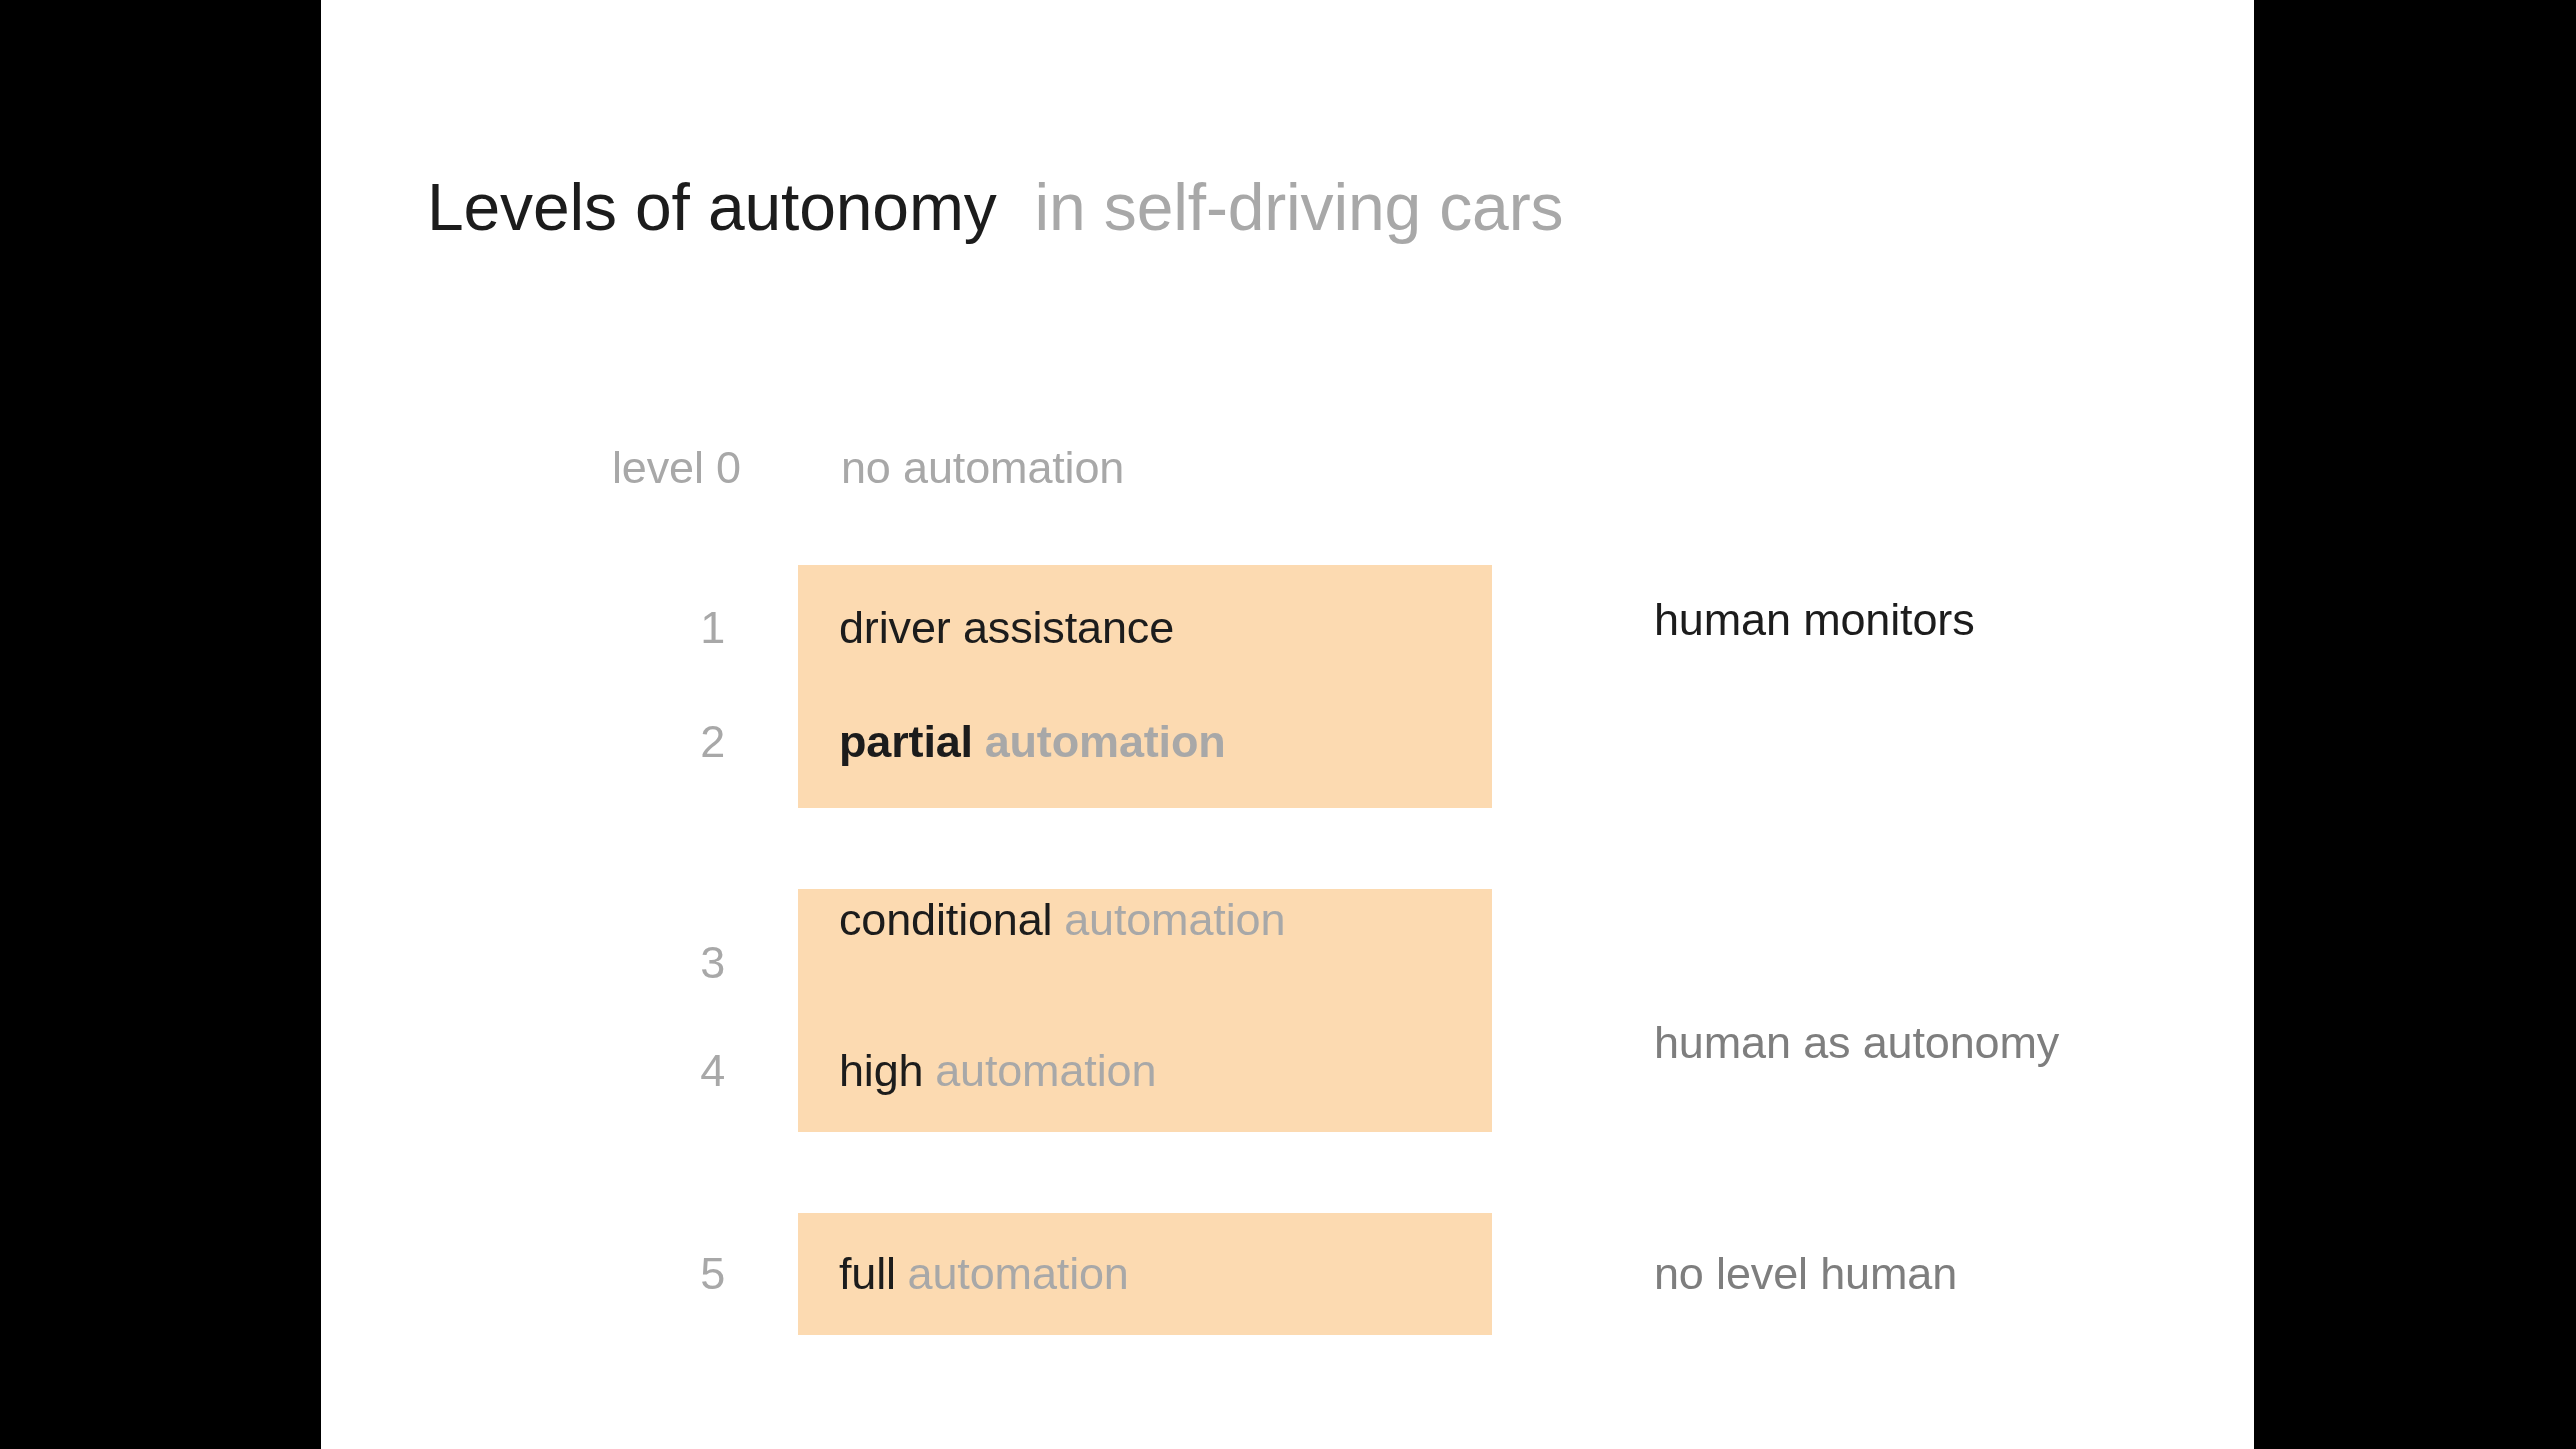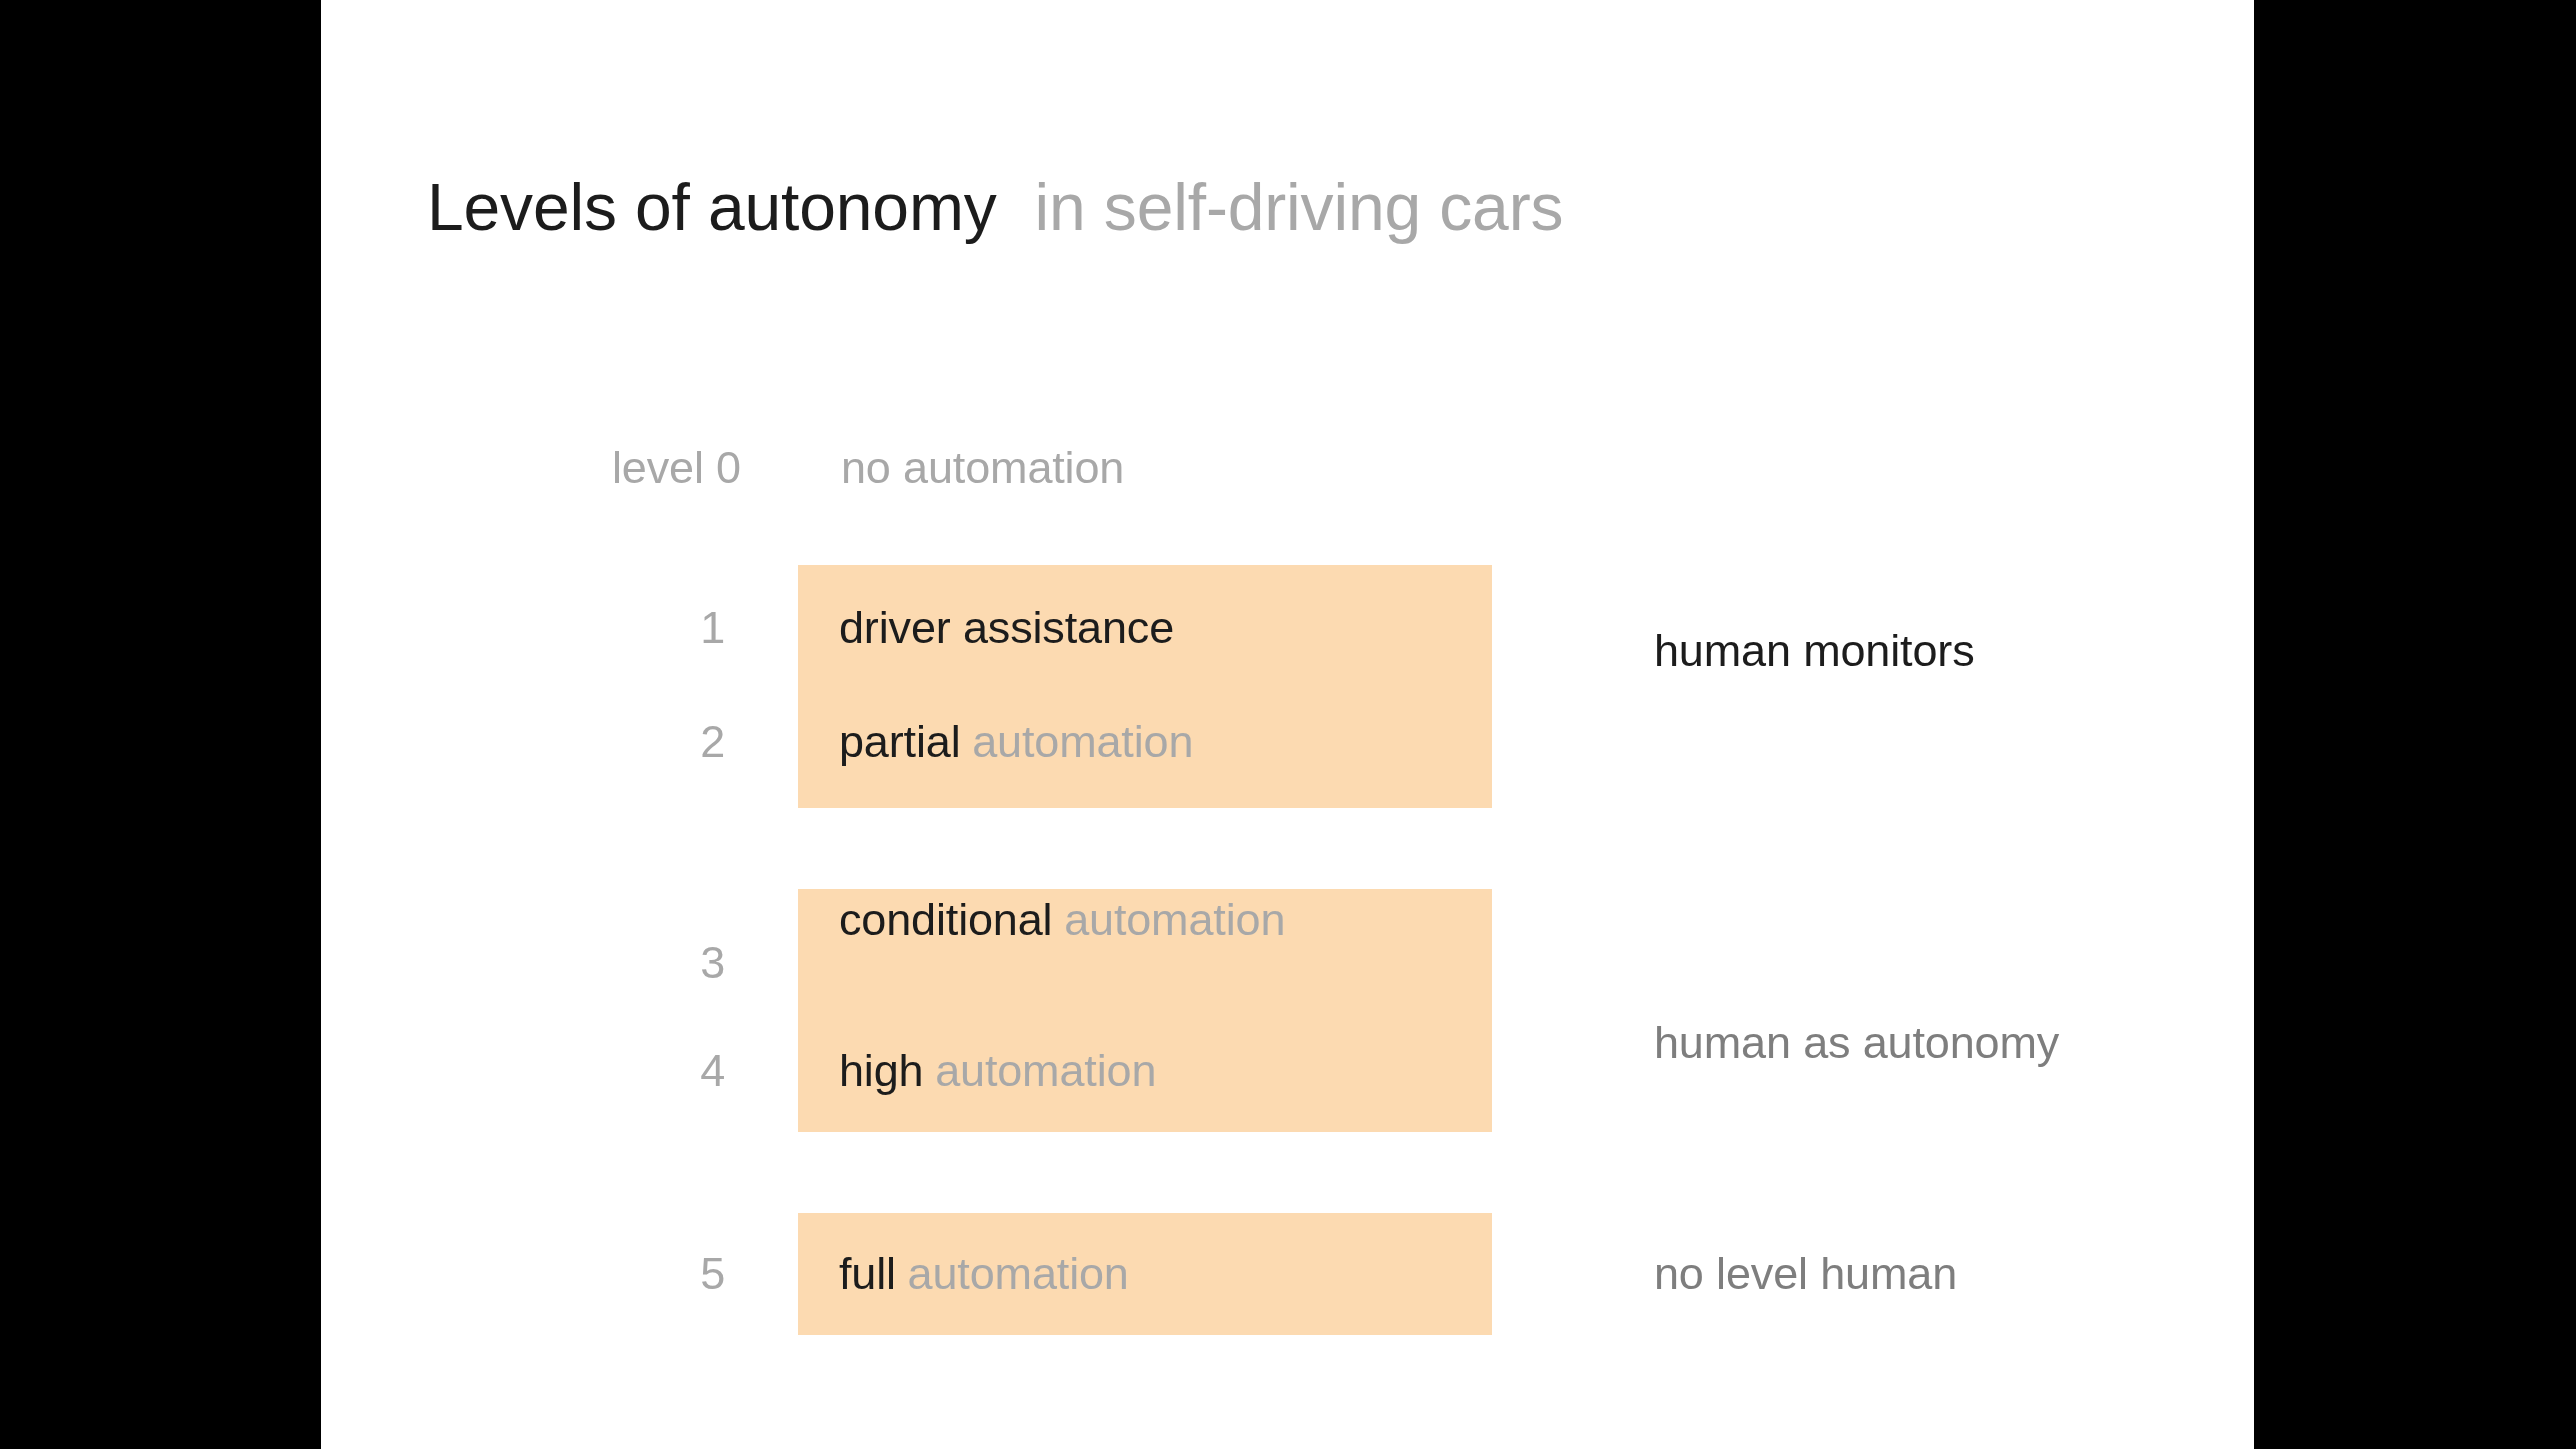--- a/index.html
+++ b/index.html
@@ -95,34 +95,34 @@
 
     <div class="t numcol" style="top:596px;">1</div>
     <div class="t numcol" style="top:710px;">2</div>
     <div class="t numcol" style="top:931px;">3</div>
     <div class="t numcol" style="top:1039px;">4</div>
     <div class="t numcol" style="top:1242px;">5</div>
 
     <div class="t rowtext" style="top:596px;">
       <span class="dark">driver assistance</span><span class="sec"></span>
     </div>
-    <div class="t rowtext" style="top:710px;">
+    <div class="t rowtext" style="top:710px;font-weight:bold;">
       <span class="dark">partial</span><span class="sec">automation</span>
     </div>
     <div class="t rowtext" style="top:888px;">
       <span class="dark">conditional</span><span class="sec">automation</span>
     </div>
     <div class="t rowtext" style="top:1039px;">
       <span class="dark">high</span><span class="sec">automation</span>
     </div>
     <div class="t rowtext" style="top:1242px;">
       <span class="dark">full</span><span class="sec">automation</span>
     </div>
 
-    <div class="t annot dark" style="top:619px;text-align:center;">human monitors</div>
+    <div class="t annot dark" style="top:588px;text-align:center;">human monitors</div>
     <div class="t annot mgray" style="top:1011px;">human as autonomy</div>
     <div class="t annot mgray" style="top:1242px;">no level human</div>
 
   </div>
 
   <div class="bar right"></div>
 </div>
 
 
 </body></html>

